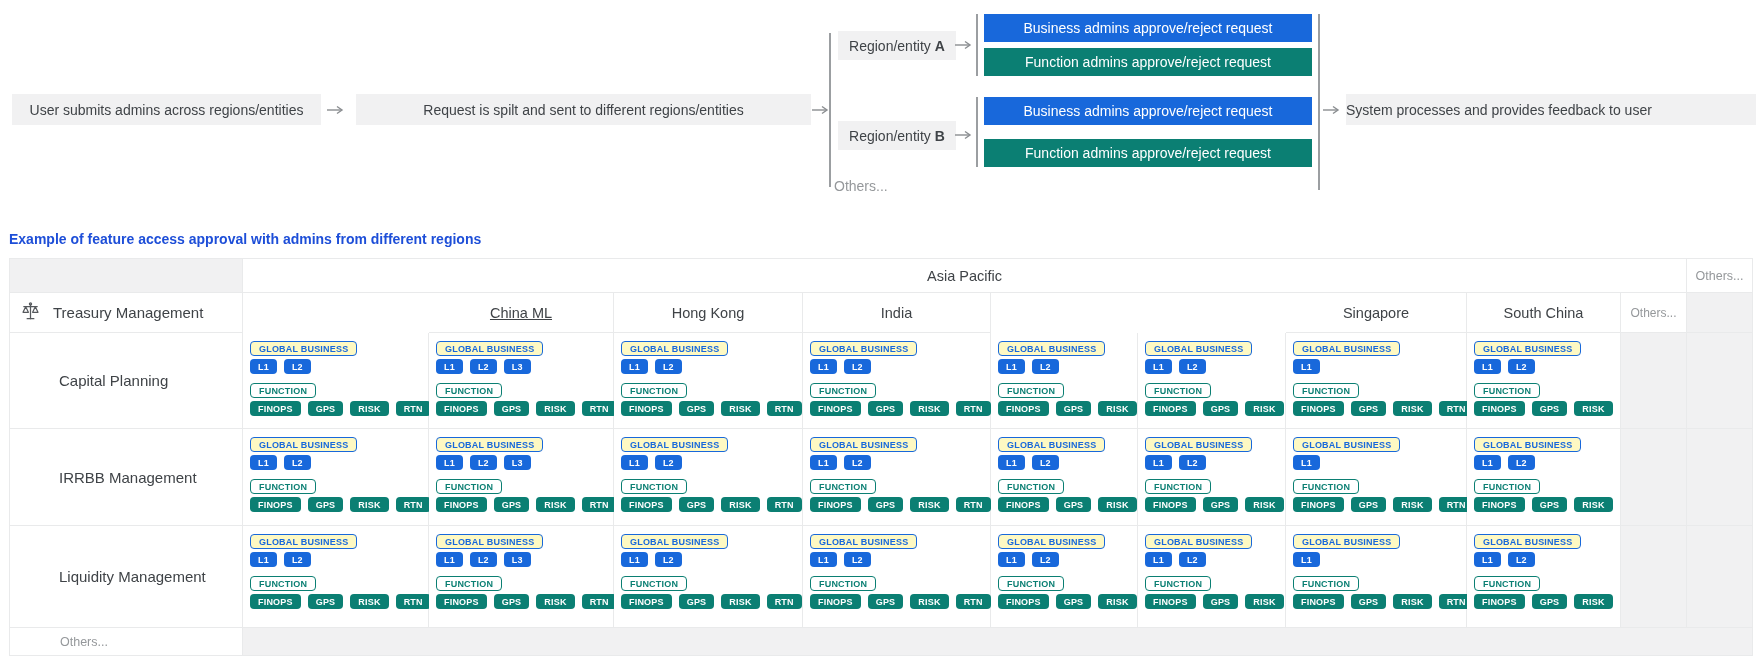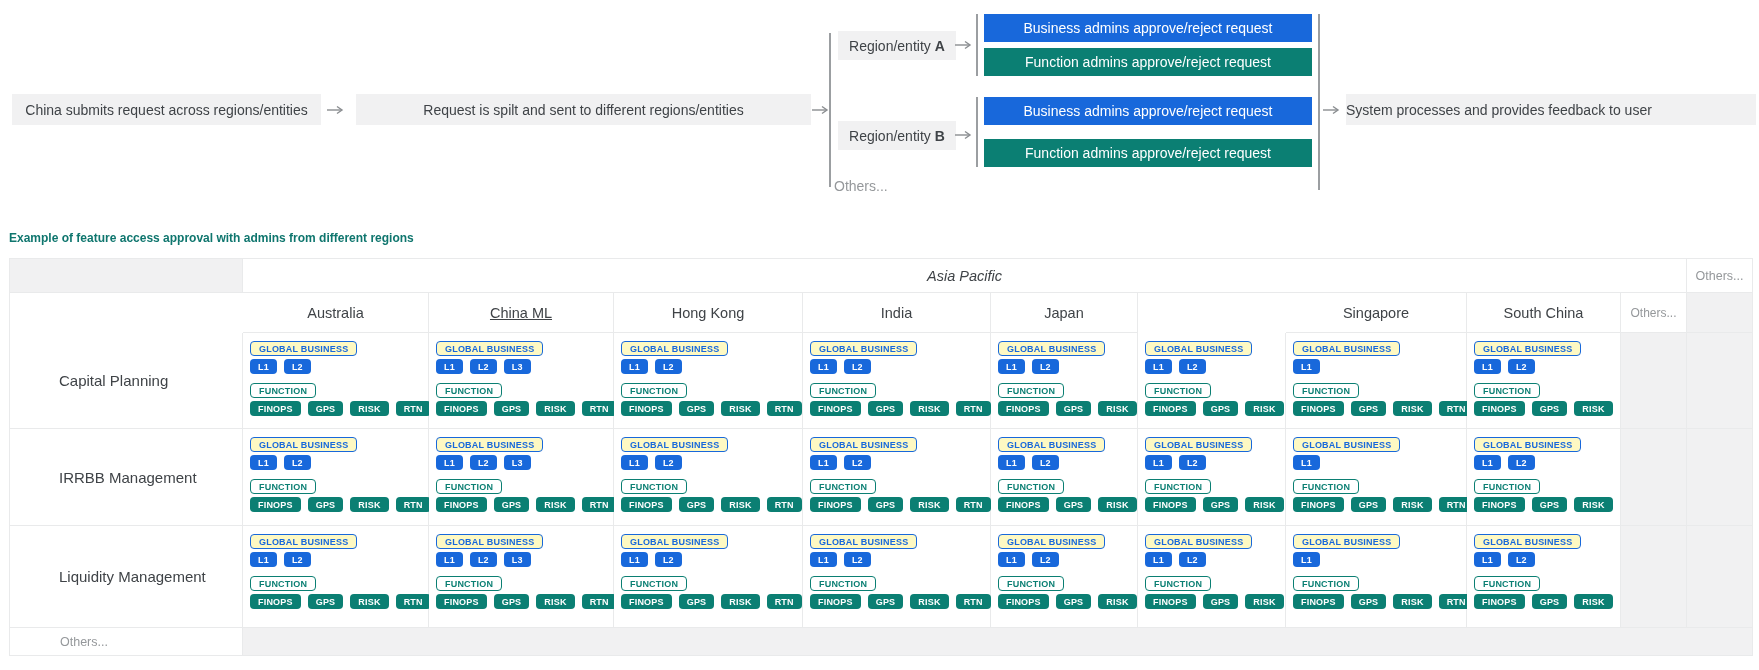--- a/index.html
+++ b/index.html
@@ -12,21 +12,21 @@
   .fbox.gray{background:var(--box-gray);}
   .fbox.blue{background:var(--blue);color:#fff;}
   .fbox.teal{background:var(--teal);color:#fff;}
   .fbox.left-pad{justify-content:flex-start;}
   .fbox b{margin-left:4px;font-weight:700;}
   .vline{position:absolute;width:2px;background:#9B9EA1;}
   .arrow{position:absolute;width:20px;height:10px;}
   .arrow svg{display:block;}
   .flow-others{position:absolute;font-size:14px;color:var(--text-gray);}
   
-  .table-title{position:absolute;left:9px;top:231px;font-size:12px;font-weight:700;color:#0f766e;}
+  .table-title{position:absolute;left:9px;top:231px;font-size:14px;font-weight:700;color:#1d4ed8;}
   #access-table{position:absolute;left:9px;top:258px;display:grid;
                 border-top:1px solid var(--border);border-left:1px solid var(--border);}
   .cell{box-sizing:border-box;border-right:1px solid var(--border);border-bottom:1px solid var(--border);
         display:flex;background:#fff;color:var(--text-dark);}
   .gray-head{background:var(--box-gray);}
   .gray-cell{background:var(--box-gray);}
   .region-head{align-items:center;justify-content:center;font-size:14.5px;}
   .others-top{align-items:center;justify-content:center;font-size:12.5px;color:var(--text-gray);}
   .country-head{align-items:center;justify-content:center;font-size:14.5px;}
   .others-col-head{align-items:center;justify-content:center;font-size:12px;color:var(--text-gray);}
@@ -43,21 +43,21 @@
   .fill-blue{background:var(--blue);color:#fff;min-width:26px;}
   .outline-teal{border:1.5px solid var(--teal);color:var(--teal);background:#fff;}
   .fill-teal{background:var(--teal);color:#fff;}
 </style>
 </head>
 <body>
 
 <div class="canvas">
 
   <div class="flow">
-    <div class="fbox gray" style="left:12px;top:94px;width:309px;height:31px;">China submits request across regions/entities</div>
+    <div class="fbox gray" style="left:12px;top:94px;width:309px;height:31px;">User submits admins across regions/entities</div>
     <span class="arrow" style="left:327px;top:105px;">
   <svg width="20" height="10" viewBox="0 0 20 10">
     <line x1="0" y1="5" x2="14" y2="5" stroke="#8A8D90" stroke-width="1.4"></line>
     <path d="M10 1.5 L15 5 L10 8.5" fill="none" stroke="#8A8D90" stroke-width="1.4" stroke-linejoin="miter"></path>
   </svg>
 </span>
 
     <div class="fbox gray" style="left:356px;top:94px;width:455px;height:31px;">Request is spilt and sent to different regions/entities</div>
     <span class="arrow" style="left:812px;top:105px;">
   <svg width="20" height="10" viewBox="0 0 20 10">
@@ -105,27 +105,38 @@
     <path d="M10 1.5 L15 5 L10 8.5" fill="none" stroke="#8A8D90" stroke-width="1.4" stroke-linejoin="miter"></path>
   </svg>
 </span>
     <div class="fbox gray left-pad" style="left:1346px;top:94px;width:410px;height:31px;">System processes and provides feedback to user</div>
   </div>
 
   <div class="table-title">Example of feature access approval with admins from different regions</div>
 
   <div id="access-table" style="grid-template-columns: 233px 186px 185px 189px 188px 147px 148px 181px 154px 66px 66px; grid-template-rows: 34px 40px 96px 97px 102px 28px;">
       <div class="cell gray-head" style="grid-area: 1 / 1 / span 1 / span 1;"></div>
-      <div class="cell region-head" style="grid-area: 1 / 2 / span 1 / span 9; font-style: italic;">Asia Pacific</div>
+      <div class="cell region-head" style="grid-area: 1 / 2 / span 1 / span 9;">Asia Pacific</div>
       <div class="cell others-top" style="grid-area: 1 / 11 / span 1 / span 1;">Others...</div>
-      <div class="cell country-head" style="grid-area: 2 / 2 / span 1 / span 1;">Australia</div>
+      <div class="cell treasury" style="grid-area: 2 / 1 / span 1 / span 1;">
+  <svg width="23" height="23" viewBox="0 0 24 24">
+    <g fill="none" stroke="#56595D" stroke-width="1.3" stroke-linejoin="round" stroke-linecap="round">
+      <line x1="12" y1="4" x2="12" y2="18.5"></line>
+      <circle cx="12" cy="3" r="1.1"></circle>
+      <line x1="5" y1="5.8" x2="19" y2="5.8"></line>
+      <path d="M7 6 L4.2 11.8 L9.8 11.8 Z"></path>
+      <path d="M17 6 L14.2 11.8 L19.8 11.8 Z"></path>
+      <line x1="8.5" y1="18.5" x2="15.5" y2="18.5"></line>
+    </g>
+  </svg>
+<span>Treasury Management</span>
+      </div>
       <div class="cell country-head" style="grid-area: 2 / 3 / span 1 / span 1; text-decoration: underline;">China ML</div>
       <div class="cell country-head" style="grid-area: 2 / 5 / span 1 / span 1;">India</div>
       <div class="cell country-head" style="grid-area: 2 / 4 / span 1 / span 1;">Hong Kong</div>
-      <div class="cell country-head" style="grid-area: 2 / 6 / span 1 / span 1;">Japan</div>
       <div class="cell country-head" style="grid-area: 2 / 8 / span 1 / span 1;">Singapore</div>
       <div class="cell country-head" style="grid-area: 2 / 9 / span 1 / span 1;">South China</div>
       <div class="cell others-col-head" style="grid-area: 2 / 10 / span 1 / span 1;">Others...</div>
       <div class="cell gray-cell" style="grid-area: 2 / 11 / span 1 / span 1;"></div>
       <div class="cell feature-label" style="grid-area: 3 / 1 / span 1 / span 1;">Capital Planning</div>
       <div class="cell badge-cell" style="grid-area: 3 / 2 / span 1 / span 1;">
         <div class="badge-row">
           <span class="badge outline-blue">GLOBAL BUSINESS</span>
         </div>
         <div class="badge-row">

